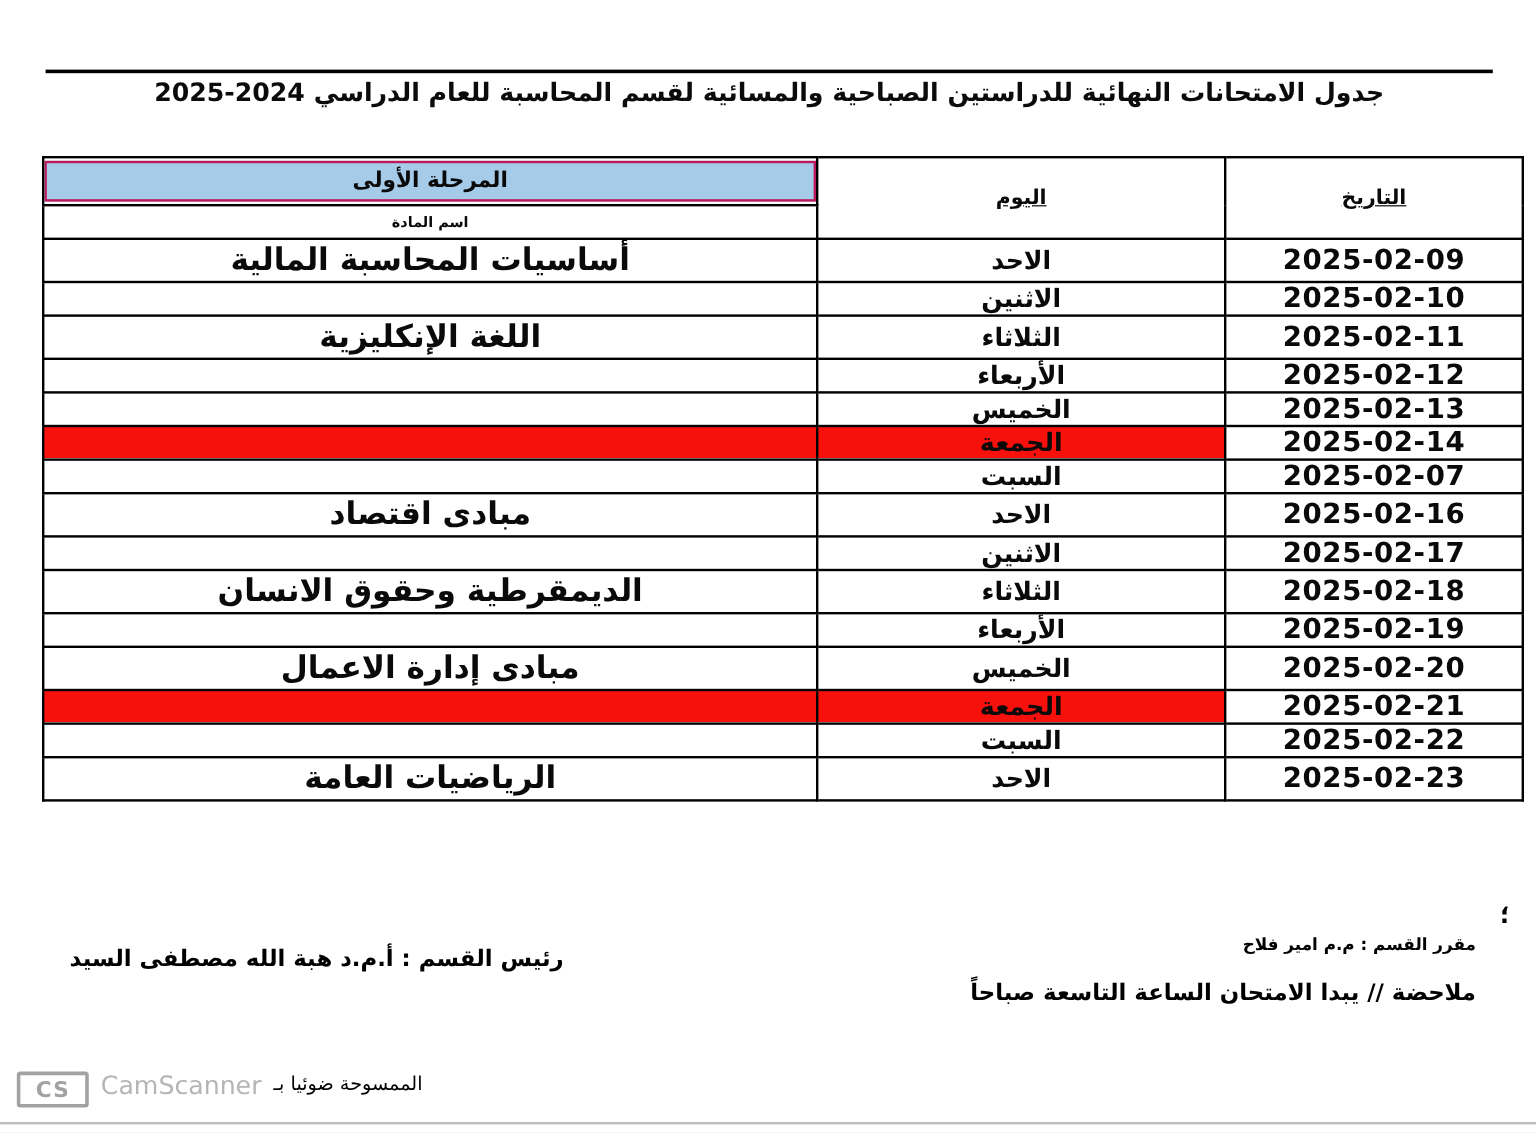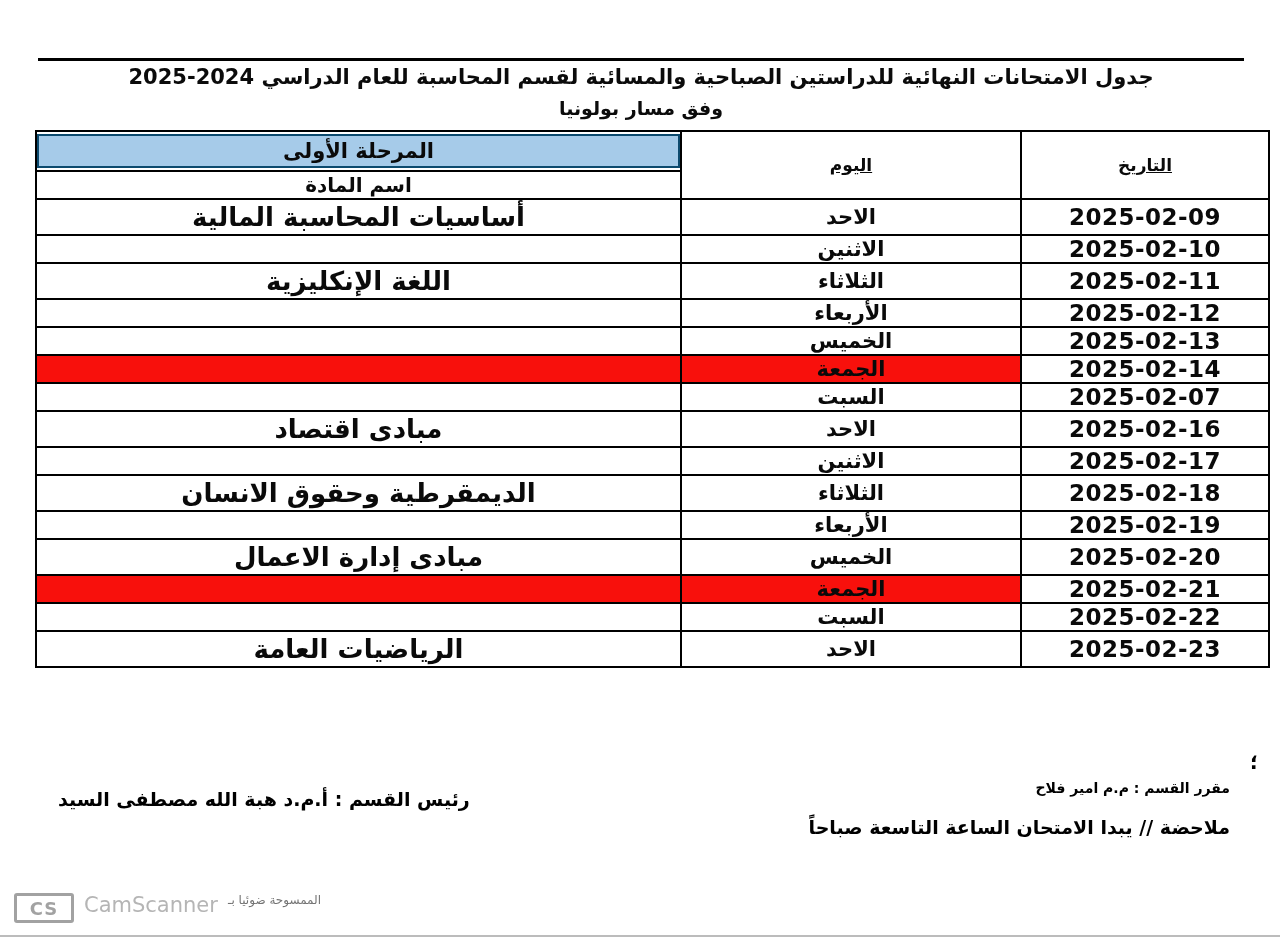--- a/index.html
+++ b/index.html
@@ -55,28 +55,28 @@
     white-space: nowrap;
     padding: 0;
   }
   .c-subject { width: 645px; }
   .c-day     { width: 340px; }
   .c-date    { width: 248px; }
   .hrowA { height: 40px; }
   .hrowB { height: 28px; }
   .stage-th { padding: 2px 3px; }
   .stage-box {
-    border: 2px solid #0c4a6e;
+    border: 2px solid #be185d;
     background: var(--stage-bg, #a6cbe9);
     direction: rtl;
-    font-size: 21px;
+    font-size: 18px;
     line-height: 30px;
     height: 34px;
   }
-  .subject-th { font-size: 20px; direction: rtl; }
+  .subject-th { font-size: 12px; direction: rtl; }
   .day-th, .date-th { font-size: 17px; direction: rtl; text-decoration: underline; }
   tr.drow { height: 26px; }
   .subject-cell { font-size: 26px; direction: rtl; line-height: 34px; }
   .day-cell { font-size: 21px; direction: rtl; }
   .date-cell { font-size: 23px; direction: ltr; letter-spacing: 0.5px; }
   tr.holiday .subject-cell,
   tr.holiday .day-cell { background: var(--holiday-bg, #f8100c); }
   .fmark {
     position: absolute;
     right: 22px; top: 750px;
@@ -109,36 +109,35 @@
   }
   .cs-box {
     width: 60px; height: 30px;
     border: 3px solid #a2a2a2;
     border-radius: 3px;
     color: #a2a2a2;
     display: flex; align-items: center; justify-content: center;
     font-size: 18px; font-weight: bold; letter-spacing: 1px;
   }
   .cam-brand { color: #b5b5b5; font-size: 21px; }
-  .cam-ar { color: #737373; font-size: 12px; direction: rtl; }
+  .cam-ar { color: #000000; font-size: 16px; direction: rtl; }
   .bottom-rule {
     position: absolute;
     left: 0; top: 935px;
     width: 1280px; height: 2px;
     background: #bcbcbc;
   }
 </style>
 </head>
 <body>
 
 <div class="page">
 
   <div class="top-rule"></div>
   <div class="title">جدول الامتحانات النهائية للدراستين الصباحية والمسائية لقسم المحاسبة للعام الدراسي 2024‏-‏2025</div>
-  <div class="subtitle">وفق مسار بولونيا</div>
 
   <table class="exam-table" dir="ltr">
     <thead>
       <tr class="hrowA">
         <th class="c-subject stage-th">
           <div class="stage-box">المرحلة الأولى</div>
         </th>
         <th class="c-day day-th" rowspan="2">اليوم</th>
         <th class="c-date date-th" rowspan="2">التاريخ</th>
       </tr>

